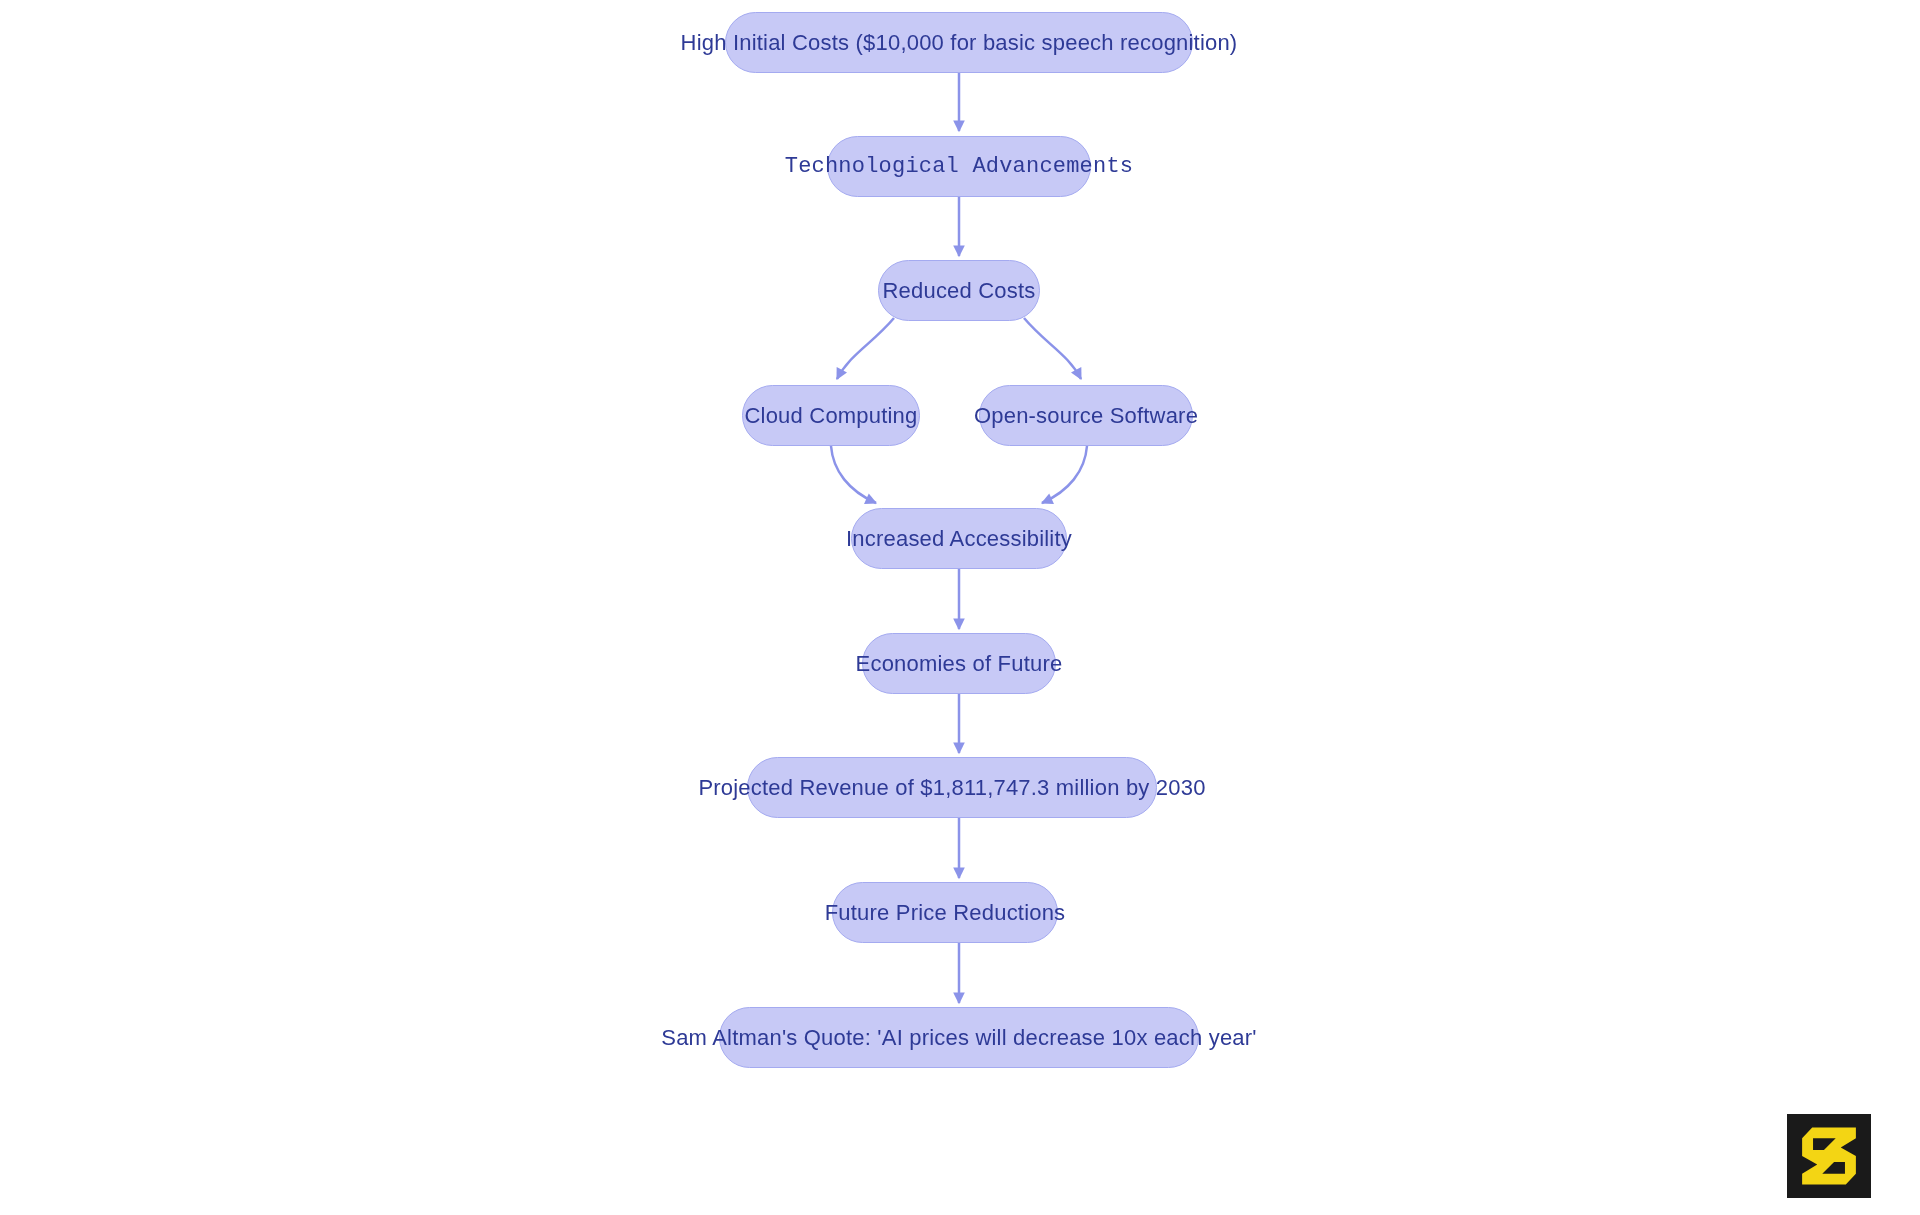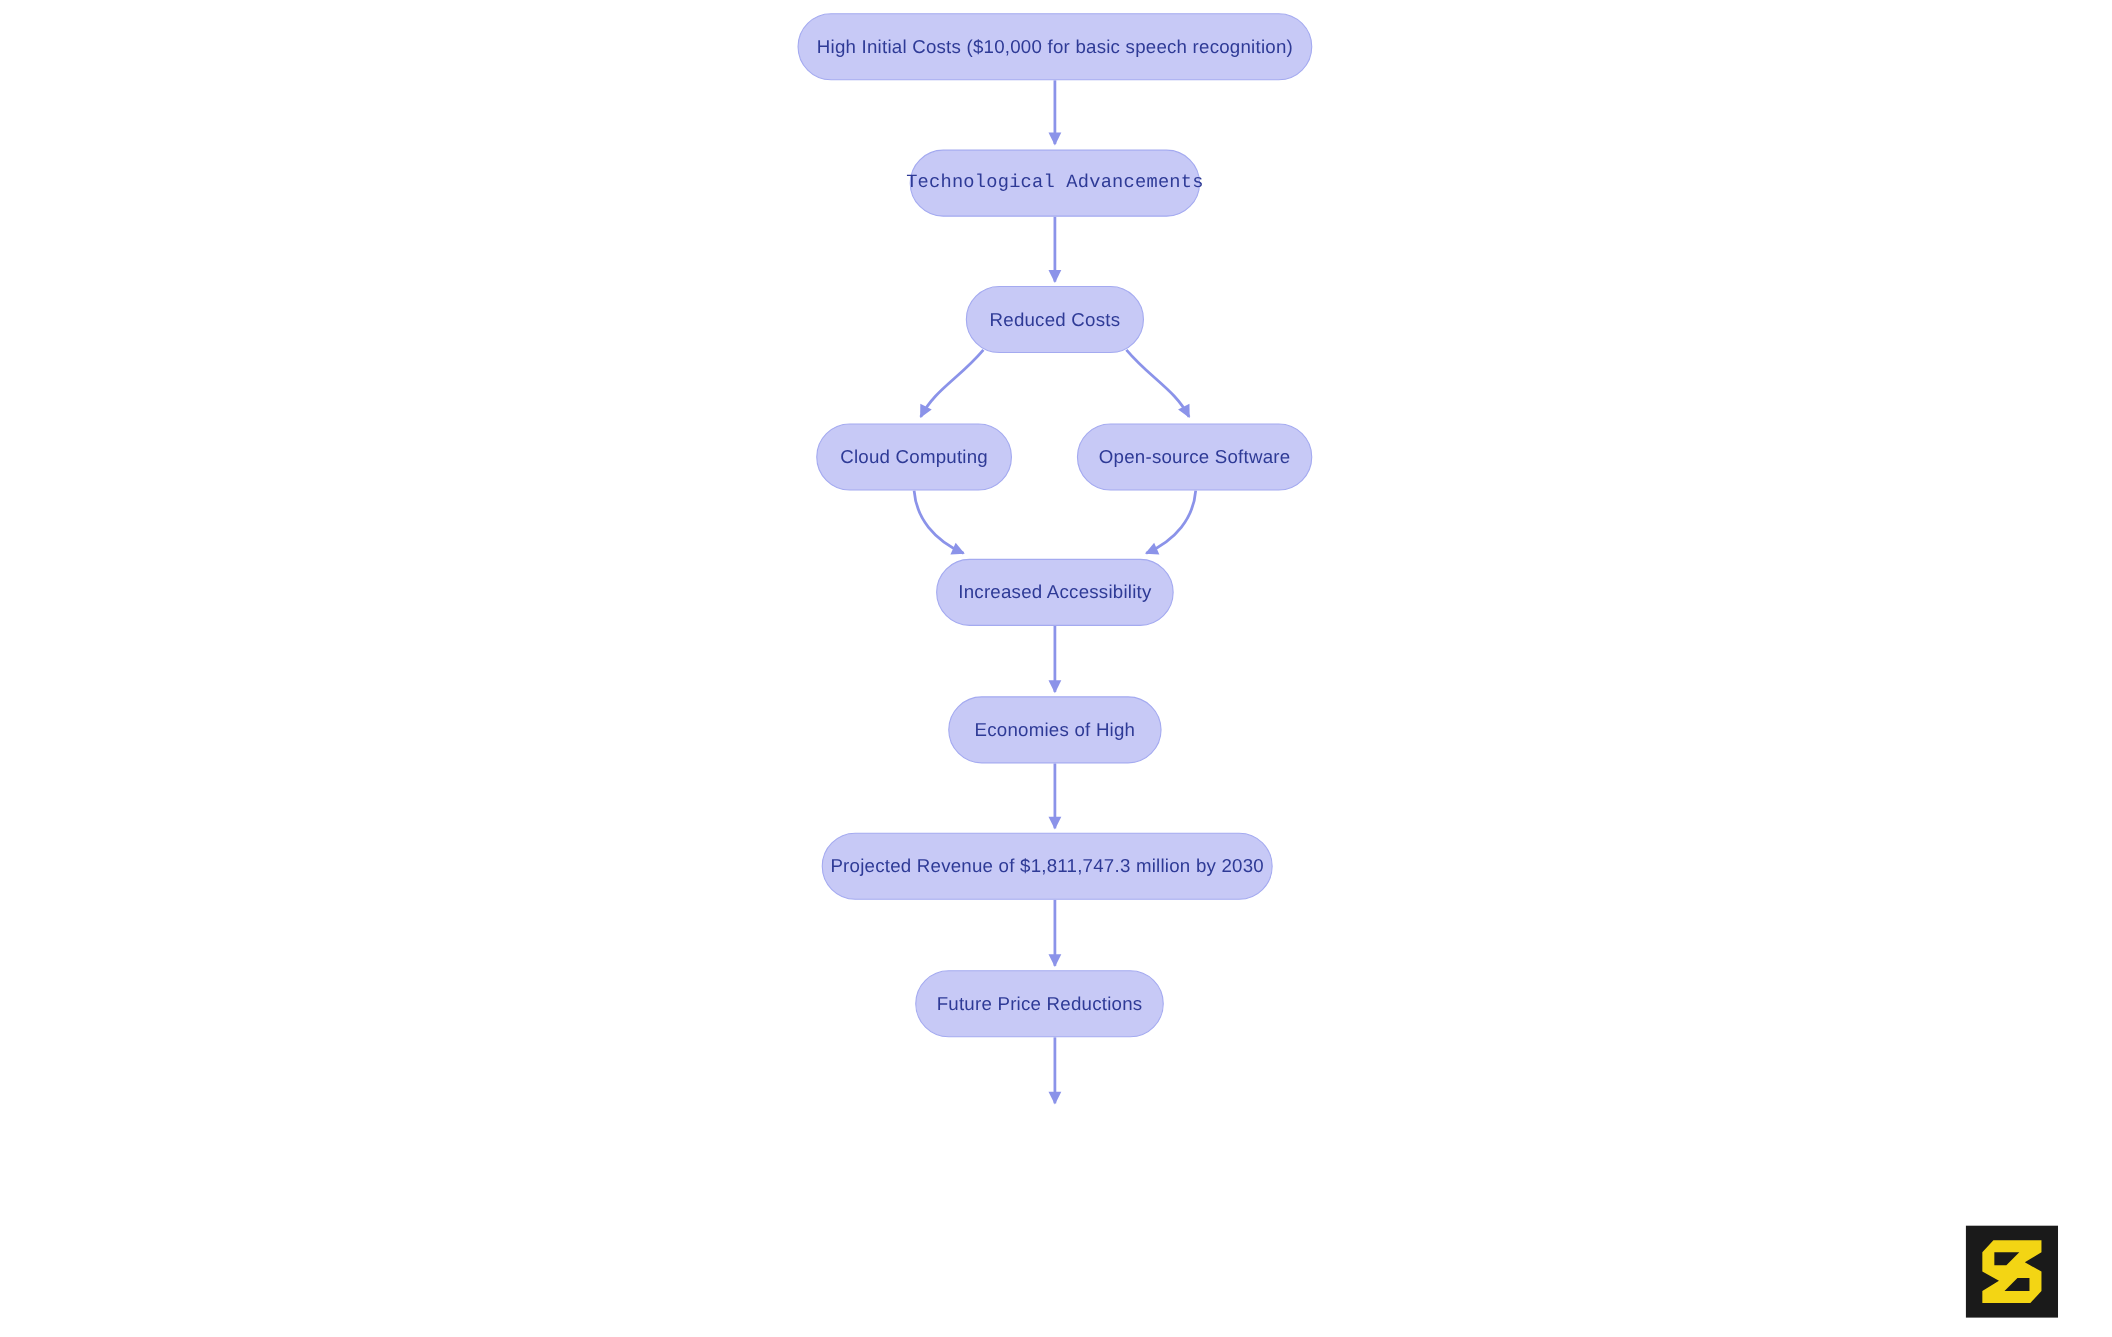--- a/index.html
+++ b/index.html
@@ -16,21 +16,21 @@
   }
   .node{
     position:absolute;
     box-sizing:border-box;
     height:61px;
     background:#c7c9f6;
     border:1.5px solid #a4aaf0;
     border-radius:30.5px;
     display:flex;align-items:center;justify-content:center;
     color:#2e3a96;
-    font-size:17px;
+    font-size:22px;
     letter-spacing:0.2px;
     white-space:nowrap;
     text-align:center;
   }
   .n1 {left:725px; top:12px;   width:468px;}
   .n2 {left:827px; top:136px;  width:264px;font-family:Liberation Mono, monospace;}
   .n3 {left:878px; top:260px;  width:162px;}
   .n4 {left:742px; top:385px;  width:178px;}
   .n5 {left:979px; top:385px;  width:214px;}
   .n6 {left:851px; top:508px;  width:216px;align-items:center;}
@@ -79,27 +79,30 @@
   <div class="node n3">
     <span>Reduced Costs</span>
   </div>
   <div class="node n5">
     <span>Open-source Software</span>
   </div>
   <div class="node n6">
     <span>Increased Accessibility</span>
   </div>
   <div class="node n7">
-    <span>Economies of High</span>
+    <span>Economies of Future</span>
   </div>
   <div class="node n8">
     <span>Projected Revenue of $1,811,747.3 million by 2030</span>
   </div>
   <div class="node n9">
     <span>Future Price Reductions</span>
+  </div>
+  <div class="node n10">
+    <span>Sam Altman's Quote: 'AI prices will decrease 10x each year'</span>
   </div>
 
   <div class="logo">
     <svg width="84" height="84" viewBox="0 0 100 100" xmlns="http://www.w3.org/2000/svg">
       <rect x="0" y="0" width="100" height="100" fill="#1a1a1a"></rect>
       <path fill="#f3d514" fill-rule="evenodd" d="M30,16 L82,16 L82,29 L64,40 L82,50 L82,71 L70,84 L18,84 L18,71 L36,60 L18,50 L18,29 Z
                M31,29 L58,29 L44,43 L31,43 Z
                M69,71 L42,71 L56,57 L69,57 Z"></path>
     </svg>
   </div>

